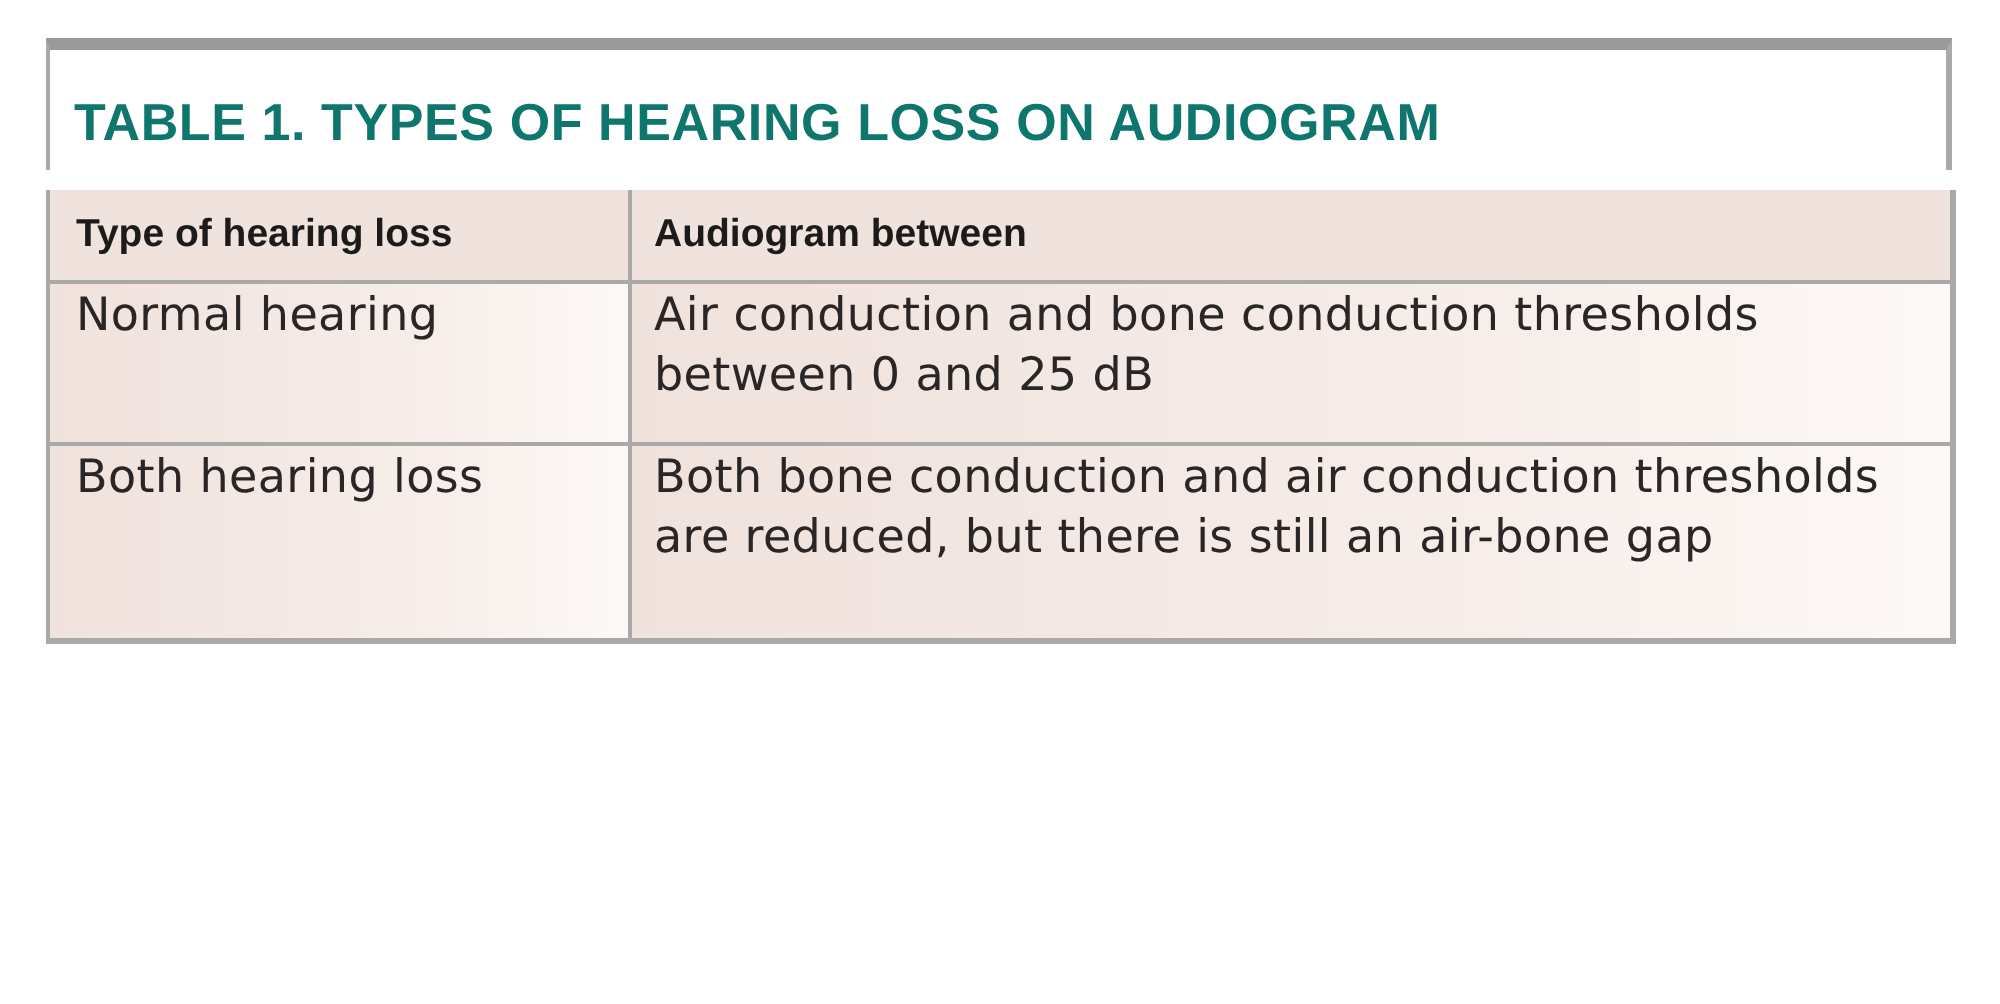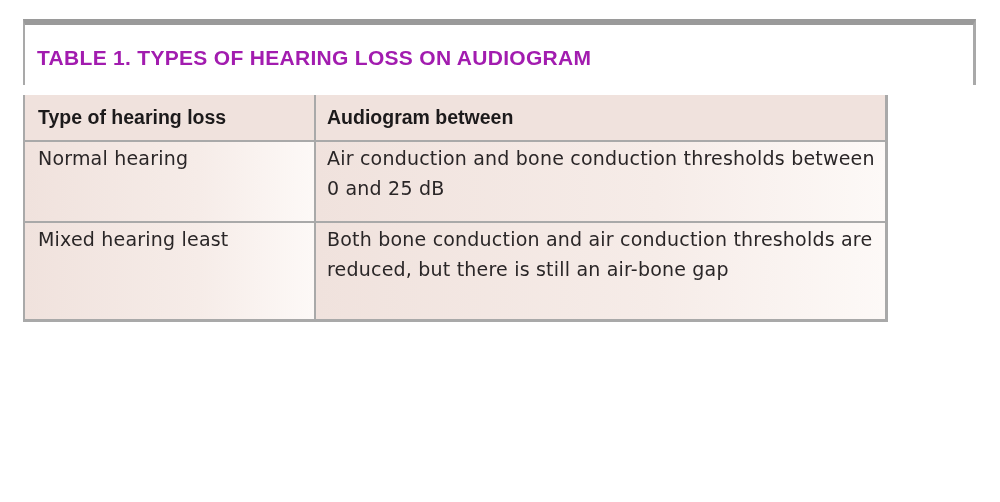--- a/index.html
+++ b/index.html
@@ -6,39 +6,39 @@
   body { width: 1000px; height: 502px; position: relative; overflow: hidden;
          font-family: "DejaVu Sans", sans-serif; color: #231f20; }
   .title-box {
     position: absolute; left: 23px; top: 19px; width: 953px; height: 66px;
     border-top: 6px solid #9a9a9a; border-left: 2px solid #a9a9a9; border-right: 3px solid #a9a9a9;
     background: #ffffff; box-sizing: border-box;
   }
   .title {
     position: absolute; left: 12px; top: 21px;
     font-family: "Liberation Sans", sans-serif; font-weight: bold;
-    font-size: 21px; letter-spacing: 0.3px; color: #a21caf;
+    font-size: 26px; letter-spacing: 0.3px; color: #0f766e;
   }
   table.grid {
-    position: absolute; left: 23px; top: 95px; width: 865px;
+    position: absolute; left: 23px; top: 95px; width: 955px;
     border-collapse: collapse; box-sizing: border-box;
     border-left: 2px solid #a9a9a9; border-right: 3px solid #a9a9a9; border-bottom: 3px solid #a9a9a9;
   }
   table.grid th, table.grid td {
     text-align: left; vertical-align: top; box-sizing: border-box;
     border-bottom: 2px solid #a9a9a9;
   }
   table.grid th.c1, table.grid td.c1 { width: 291px; border-right: 2px solid #a9a9a9; padding-left: 13px; }
   table.grid th.c2, table.grid td.c2 { padding-left: 11px; }
   table.grid thead th {
     background: #f0e2dd; height: 46px; font-family: "Liberation Sans", sans-serif;
     font-weight: bold; font-size: 19.5px; color: #1c1a1b; padding-top: 11px;
   }
   table.grid tbody td {
-    font-family: "DejaVu Sans", sans-serif; font-size: 19px; line-height: 30px;
+    font-family: "DejaVu Sans", sans-serif; font-size: 23px; line-height: 30px;
     color: #2a2627; height: 81px; letter-spacing: 0.2px;
     background: linear-gradient(90deg, #f0e2dd 0%, #f6ece8 60%, #fdf9f7 100%);
   }
   table.grid tbody tr.last td { height: 98px; border-bottom: none; }
 </style>
 </head>
 <body>
 
 <div class="title-box">
   <div class="title">TABLE 1. TYPES OF HEARING LOSS ON AUDIOGRAM</div>
@@ -50,17 +50,17 @@
       <th class="c1">Type of hearing loss</th>
       <th class="c2">Audiogram between</th>
     </tr>
   </thead>
   <tbody>
     <tr>
       <td class="c1">Normal hearing</td>
       <td class="c2">Air conduction and bone conduction thresholds between 0 and 25 dB</td>
     </tr>
     <tr class="last">
-      <td class="c1">Mixed hearing least</td>
+      <td class="c1">Both hearing loss</td>
       <td class="c2">Both bone conduction and air conduction thresholds are reduced, but there is still an air-bone gap</td>
     </tr>
   </tbody>
 </table>
 
 </body></html>

